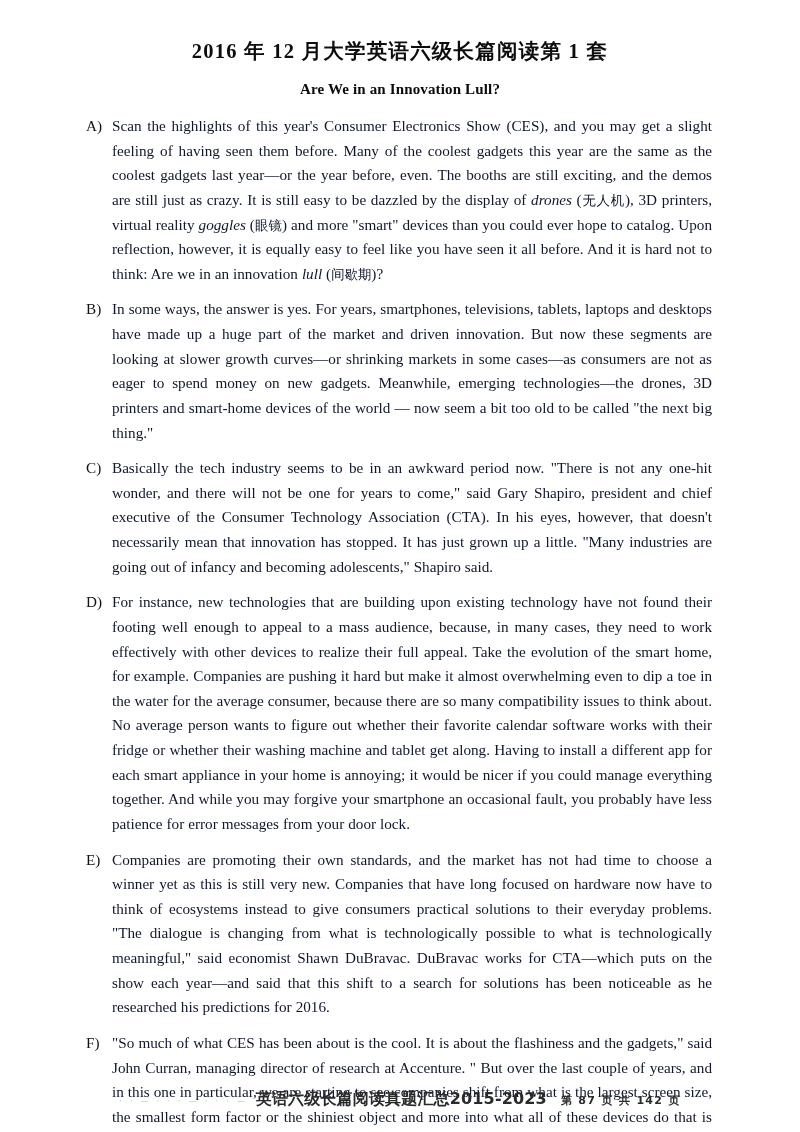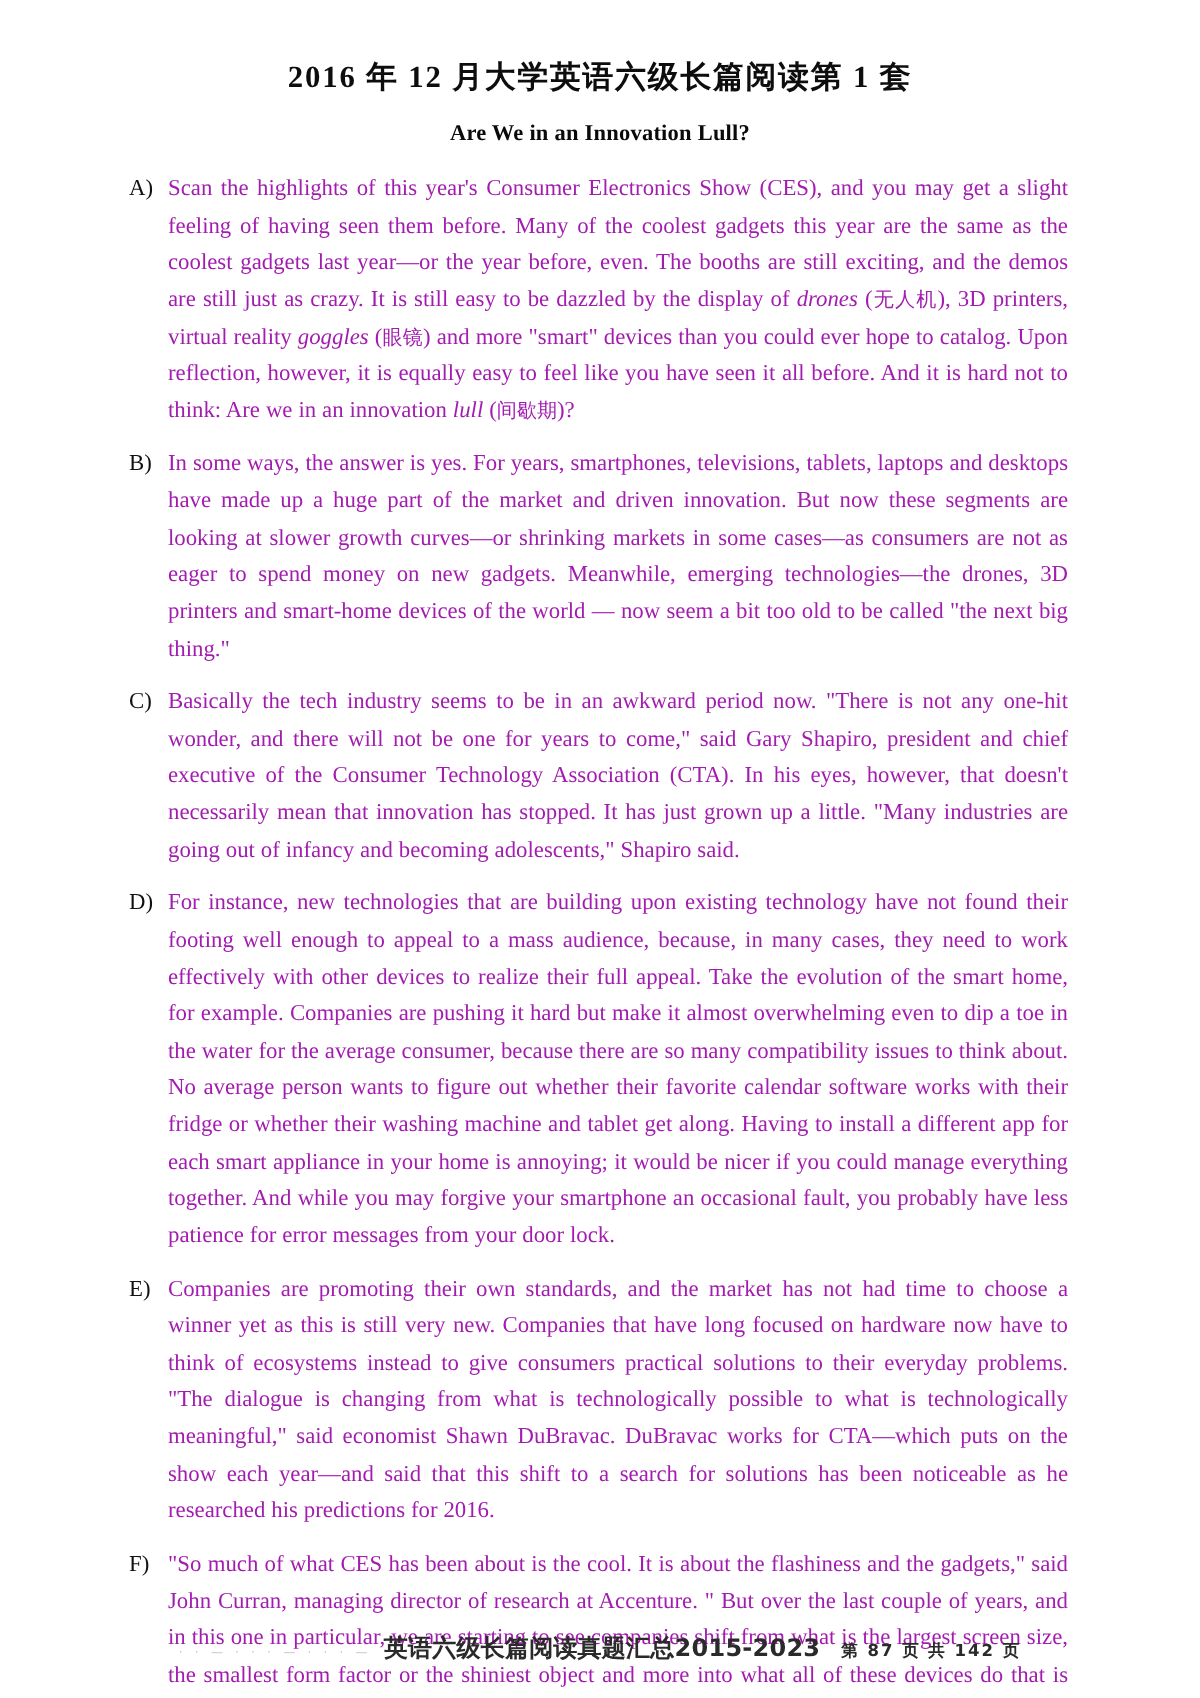--- a/index.html
+++ b/index.html
@@ -67,21 +67,21 @@
     text-align: left;
     color: #111;
     white-space: nowrap;
   }
   .para-text {
     flex: 1 1 auto;
     font-size: 15.2px;
     line-height: 1.62;
     text-align: justify;
     text-justify: inter-word;
-    color: #a21caf;
+    color: #0f172a;
     hyphens: none;
     word-spacing: 0.01em;
   }
   .para-text i, .para-text em {
     font-style: italic;
   }
   .cjk {
     font-family: "DejaVu Sans", "Liberation Sans", sans-serif;
     font-size: 13.4px;
     font-style: normal;

